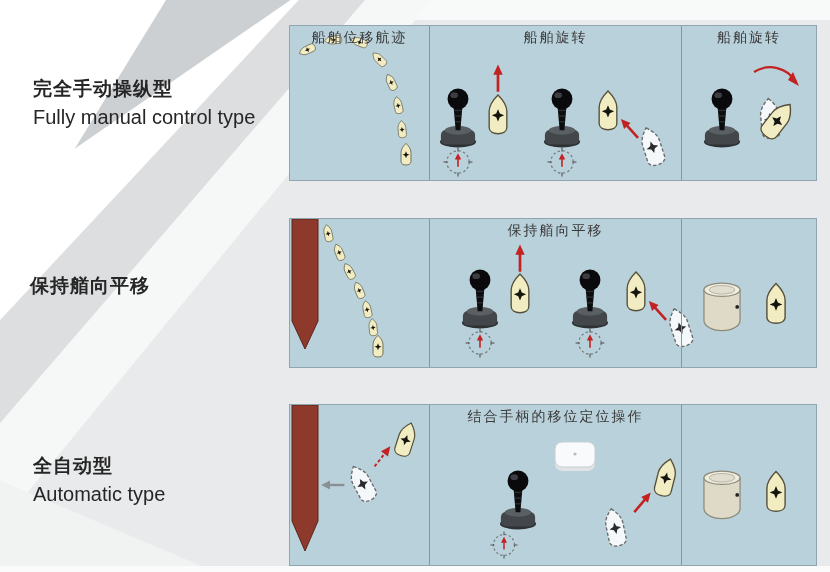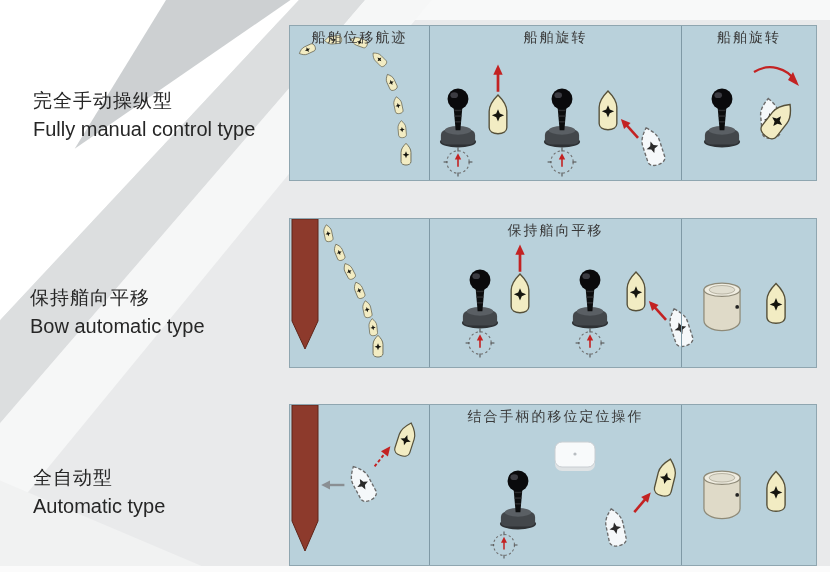--- a/index.html
+++ b/index.html
@@ -10,21 +10,21 @@
   .bg{position:absolute;left:0;top:0;width:100%;height:100%;pointer-events:none;}
   #bgTop{height:20px;background:#f8f9f9;}
   #bgA{background:#ffffff;clip-path:polygon(0 0,36% 0,0 56%);}
   #bgDark{background:#cdd0d2;clip-path:polygon(20% 0,35% 0,9% 26%);}
   #bgB{background:#dcdedf;clip-path:polygon(36% 0,44% 0,0 74%,0 56%);}
   #bgC{background:#f6f7f7;clip-path:polygon(44% 0,52% 0,0 92%,0 74%);}
   #bgD{background:#f1f2f2;clip-path:polygon(0 84%,26% 100%,0 100%);}
   #bgBottom{top:auto;bottom:0;height:6px;background:#fbfbfb;}
 
   .row-label{position:absolute;color:#262626;z-index:5;}
-  .row-label .zh{font-size:19px;font-weight:normal;letter-spacing:1px;margin-top:12px;}
+  .row-label .zh{font-size:19px;font-weight:bold;letter-spacing:1px;}
   .row-label .en{font-size:20px;margin-top:4px;}
   #rl1{left:33px;top:76px;}
   #rl2{left:30px;top:273px;}
   #rl3{left:33px;top:453px;}
 
   .panel{
     position:absolute;left:289px;width:528px;box-sizing:border-box;
     background:#b9d1db;border:1px solid #8fa6b0;z-index:4;
   }
   #p1{top:25px;height:156px;}
@@ -105,21 +105,20 @@
       </g>
     </defs>
   </svg>
 
   <div class="row-label" id="rl1">
     <div class="zh">完全手动操纵型</div>
     <div class="en">Fully manual control type</div>
   </div>
   <div class="row-label" id="rl2">
     <div class="zh">保持艏向平移</div>
-    <div class="en">Bow automatic type</div>
   </div>
   <div class="row-label" id="rl3">
     <div class="zh">全自动型</div>
     <div class="en">Automatic type</div>
   </div>
 
   <div class="panel" id="p1">
     <svg width="526" height="154" viewBox="0 0 526 154">
 
       <use href="#g-boat" transform="translate(17,24) rotate(-115) scale(.3) translate(-20,-30)"></use>

